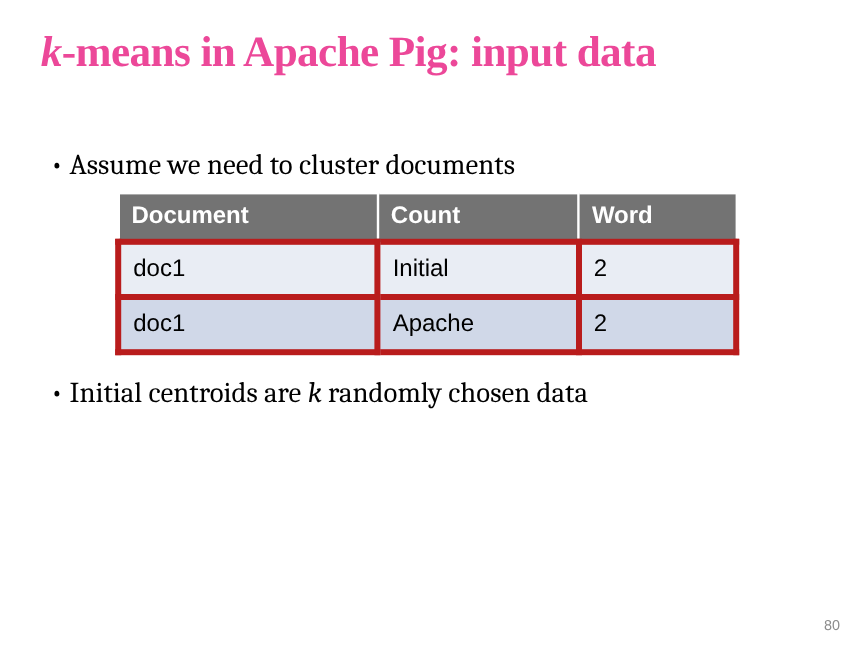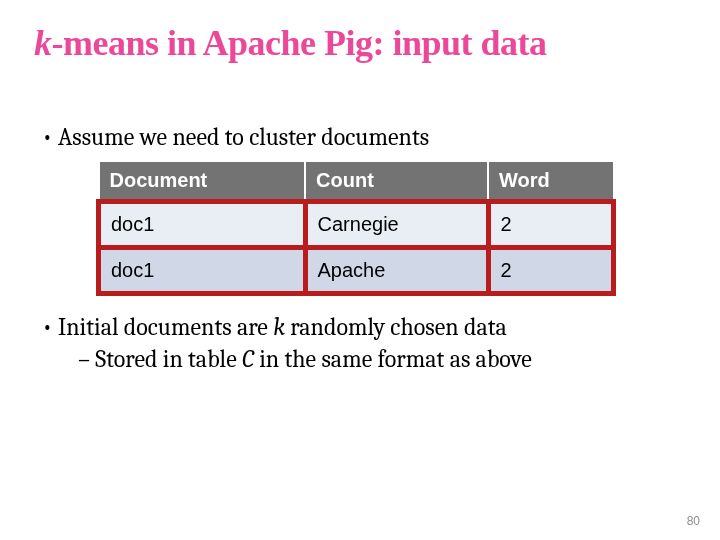--- a/index.html
+++ b/index.html
@@ -93,36 +93,33 @@
     <div class="table-wrap">
       <table class="data">
         <tbody>
             <tr>
           <th>Document</th>
           <th>Count</th>
           <th>Word</th>
         </tr>
         <tr class="r0">
           <td>doc1</td>
-          <td>Carnegie</td>
+          <td>Initial</td>
           <td>2</td>
         </tr>
         <tr class="r1">
           <td>doc1</td>
           <td>Apache</td>
           <td>2</td>
         </tr>
       </tbody>
         </table>
     </div>
 
     <div class="bullet-l1">
-      <span>Initial documents are </span><span class="ital">k</span><span> randomly chosen data</span>
-    </div>
-    <div class="bullet-l2">
-      <span>Stored in table </span><span class="ital">C</span><span> in the same format as above</span>
+      <span>Initial centroids are </span><span class="ital">k</span><span> randomly chosen data</span>
     </div>
 
   </div>
 
   <div class="pageno">80</div>
 
 </div>
 
 </body></html>

